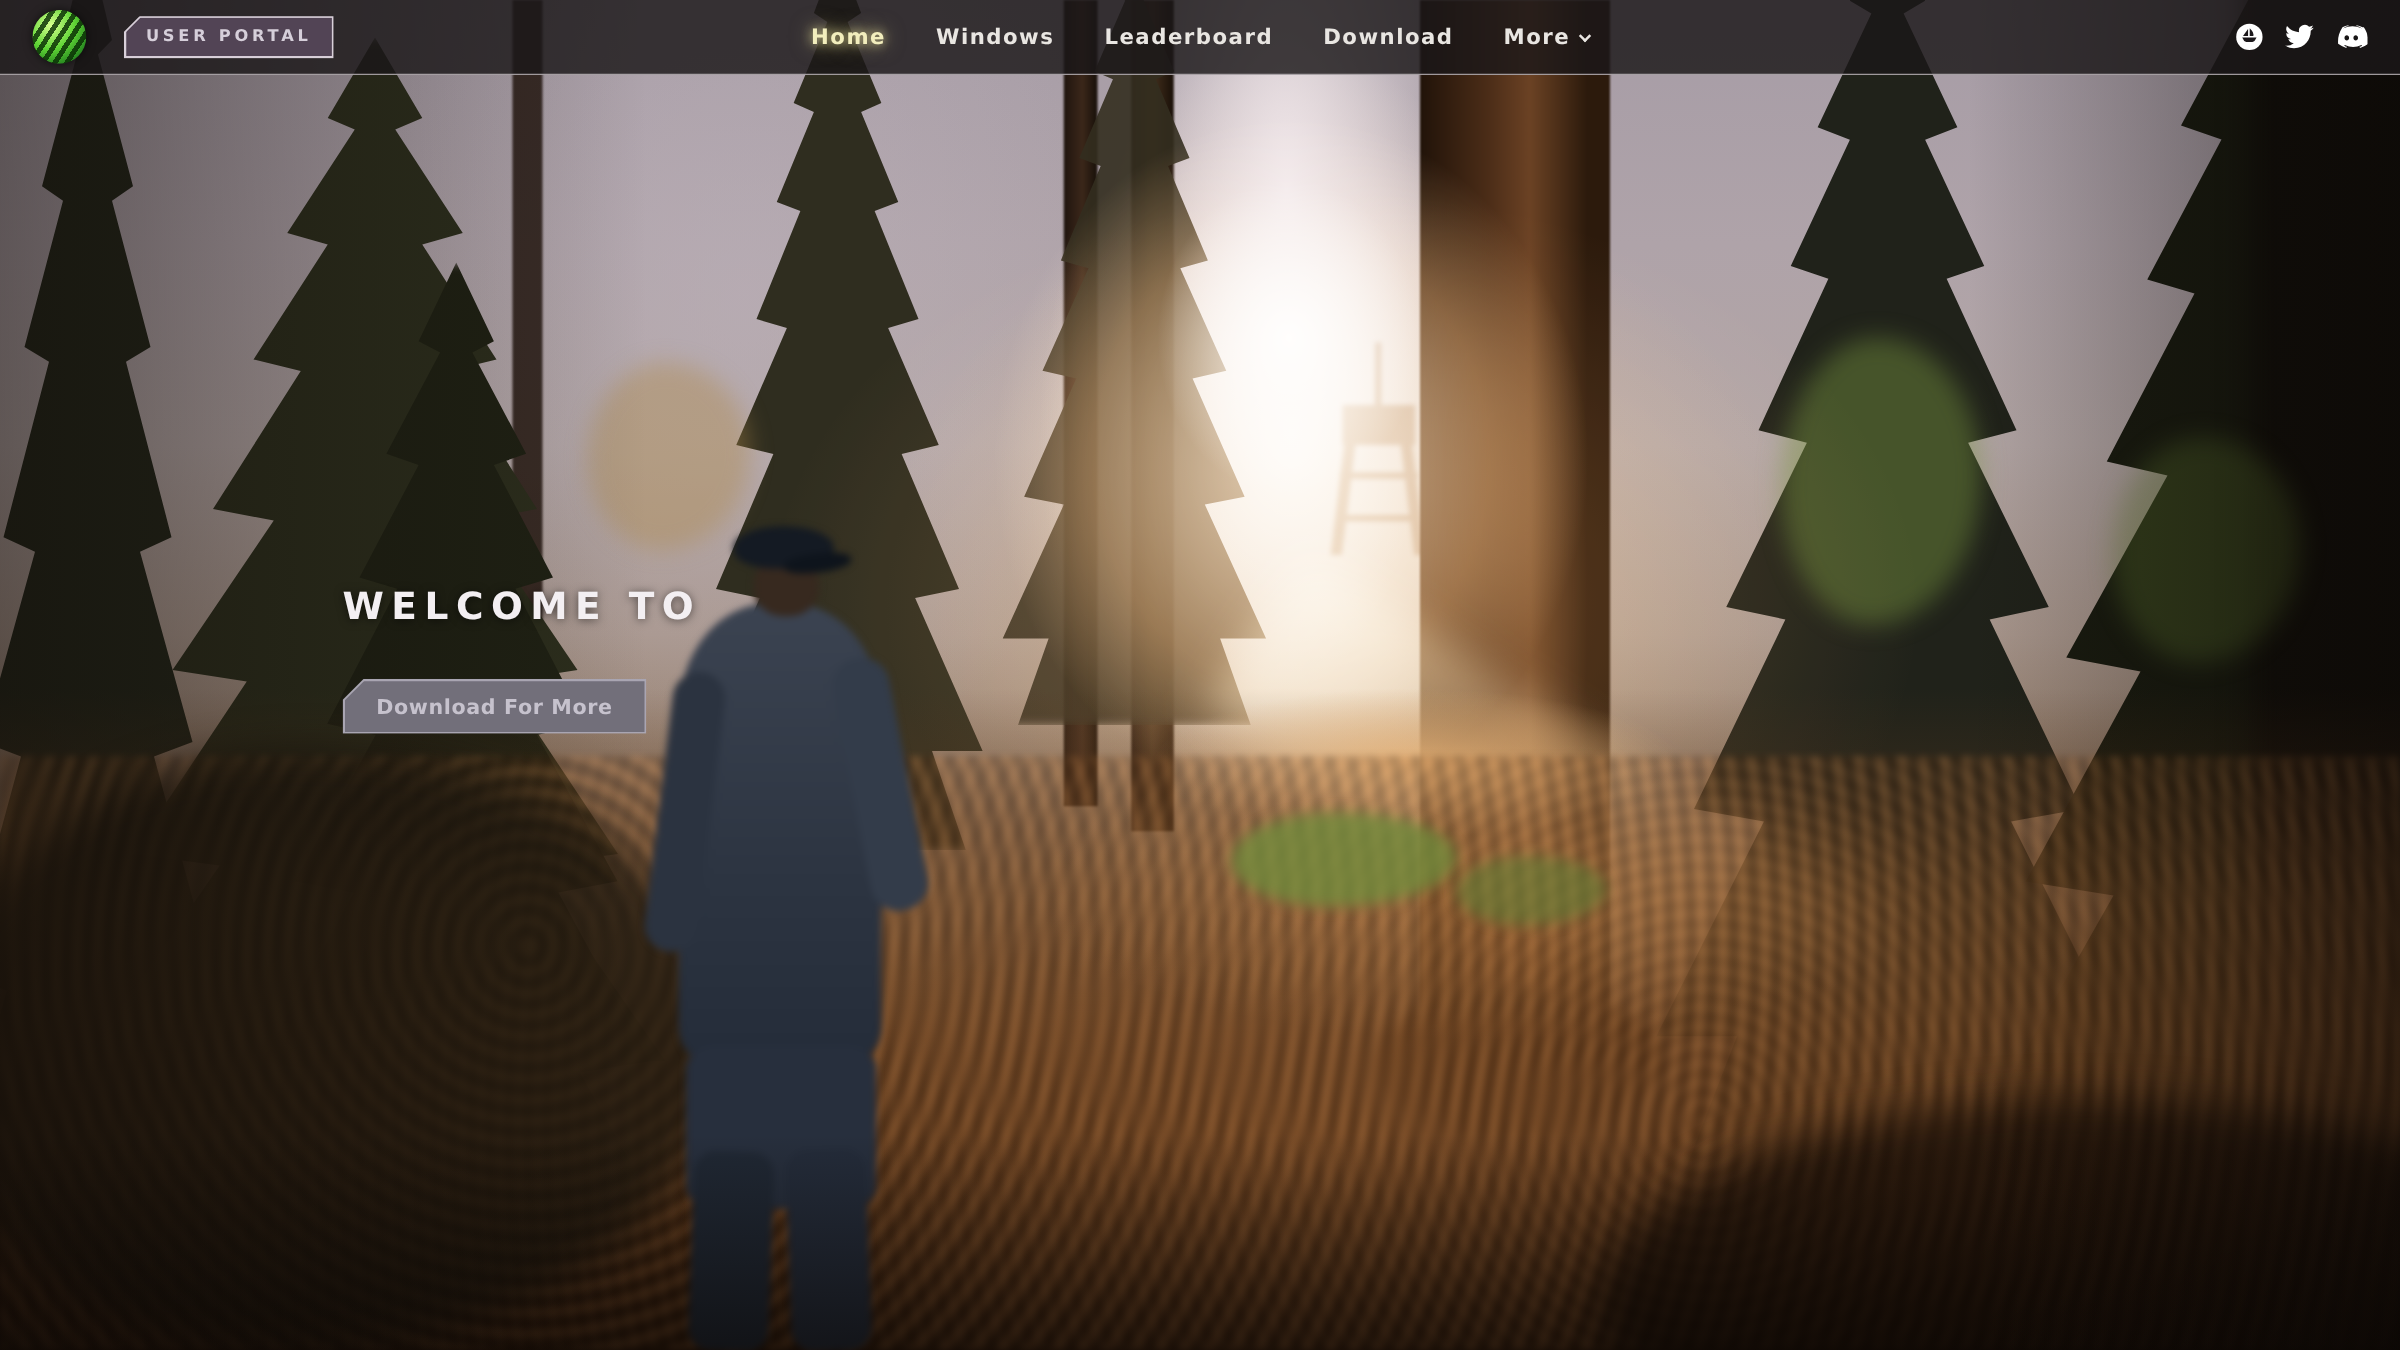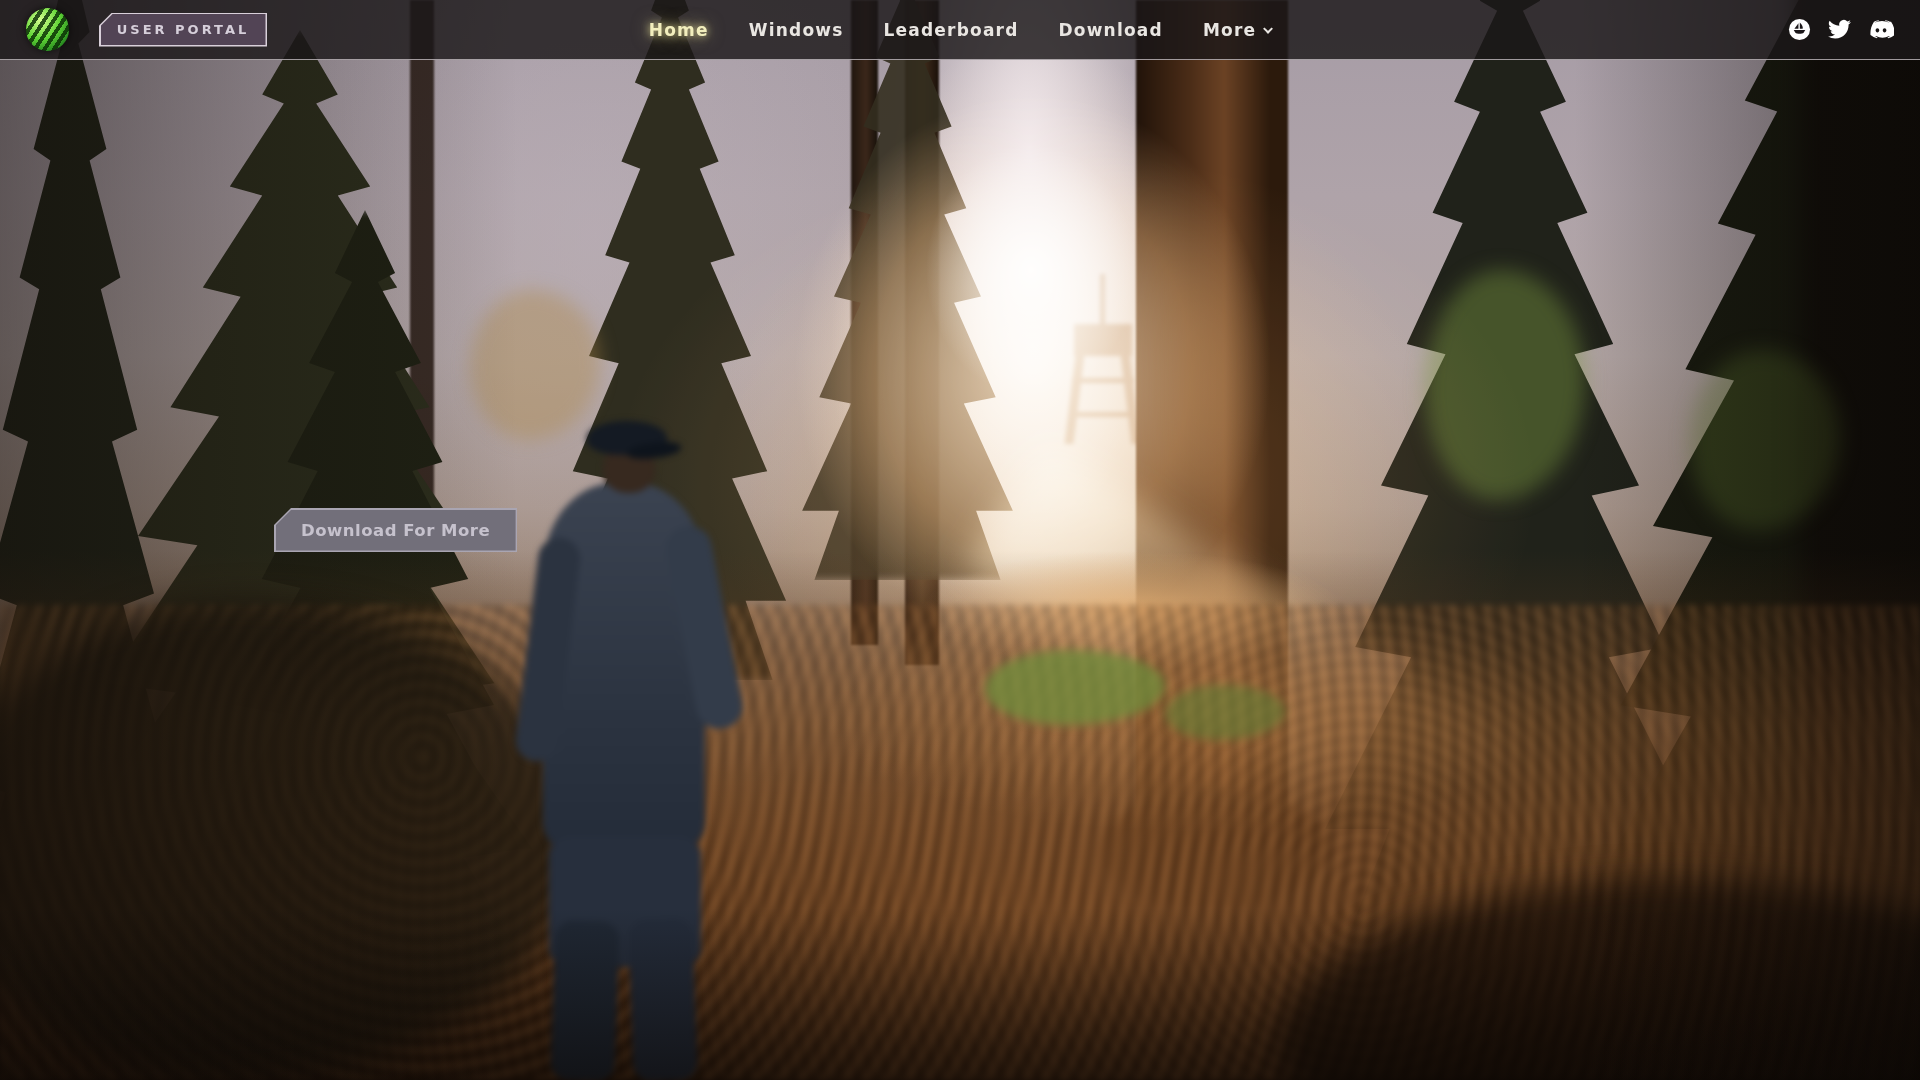--- a/index.html
+++ b/index.html
@@ -223,20 +223,21 @@
       </a>
       <a title="">
         <svg width="26" height="26" viewBox="0 0 24 24" fill="#ffffff">
           <path d="M20.3 4.4A19.8 19.8 0 0 0 15.9 3l-.2.4c1.5.4 2.9 1 4.2 1.9a16.2 16.2 0 0 0-14 0c1.3-.9 2.7-1.5 4.2-1.9L9.9 3a19.7 19.7 0 0 0-4.4 1.4C2.7 8.6 2 12.7 2.3 16.7a19.9 19.9 0 0 0 6 3l.5-.8a12.8 12.8 0 0 1-2-.9l.5-.4a14.2 14.2 0 0 0 12.2 0l.5.4c-.6.4-1.3.7-2 .9l.5.8a19.8 19.8 0 0 0 6-3c.4-4.6-.7-8.6-3.2-12.3zM8.7 14.2c-.9 0-1.7-.9-1.7-1.9s.8-1.9 1.7-1.9 1.7.9 1.7 1.9-.8 1.9-1.7 1.9zm6.6 0c-.9 0-1.7-.9-1.7-1.9s.8-1.9 1.7-1.9 1.7.9 1.7 1.9-.8 1.9-1.7 1.9z"></path>
         </svg>
       </a>
     </div>
   </header>
 
   <div class="hero-content">
+    <div class="eyebrow">WELCOME TO</div>
     <div class="btn-row">
       <div class="cut-btn dl-btn dl-mac">
         <div class="cut-inner"></div>
         <span>Download For More</span>
       </div>
     </div>
   </div>
 
 </div>
 

